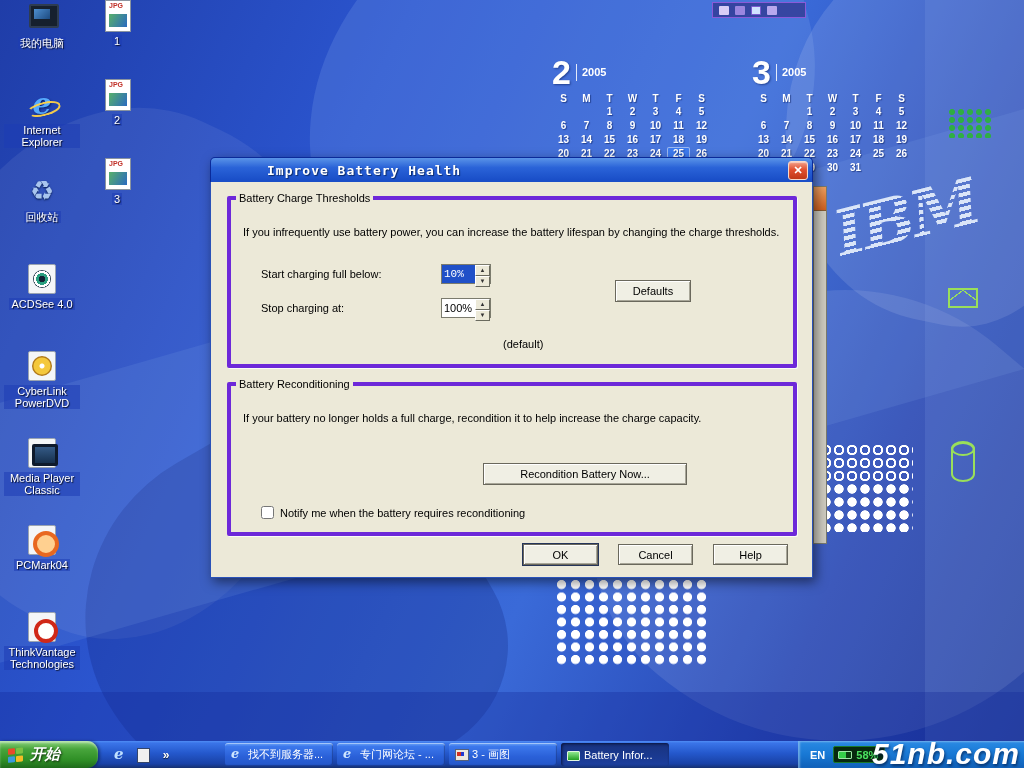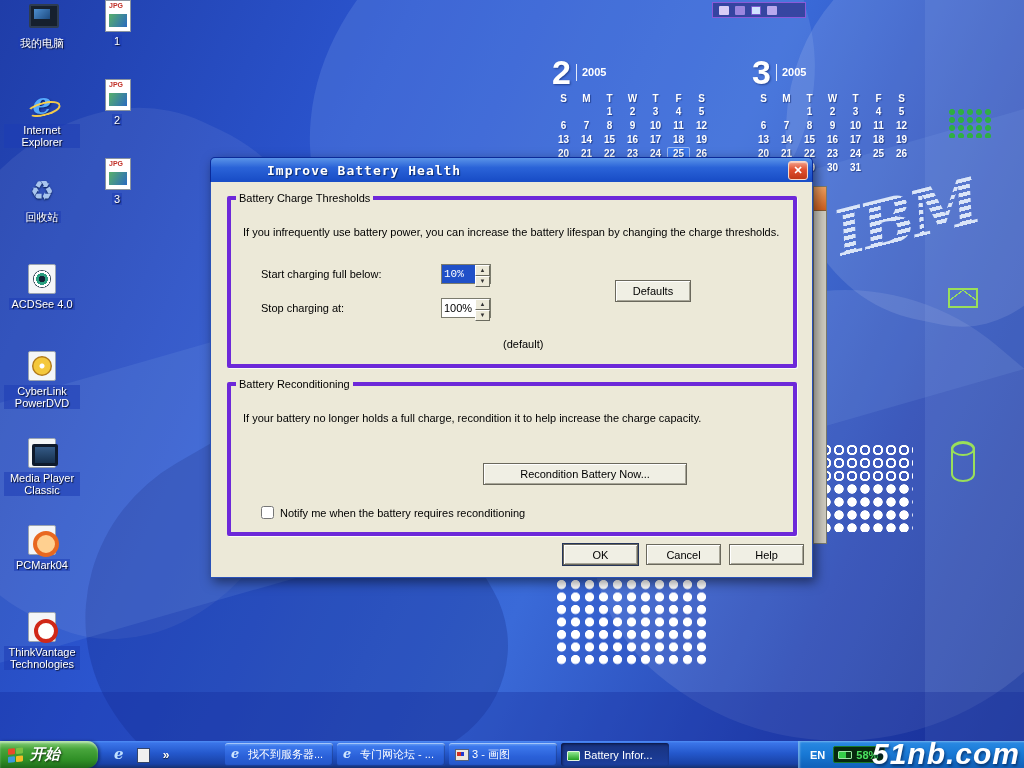--- a/index.html
+++ b/index.html
@@ -124,21 +124,21 @@
   .spin-up,.spin-down{flex:1;font-size:6px;line-height:9px;text-align:center;background:#ece9d8;
     border:1px solid #fff;border-right-color:#6a6a5e;border-bottom-color:#6a6a5e;color:#333;}
   .chkrow{position:absolute;display:flex;align-items:center;gap:6px;font-size:11px;}
   .chk1{left:30px;top:138px;}
   .chk2{left:30px;top:116px;}
   input.chk{width:13px;height:13px;margin:0;flex:none;}
   .btn{font-size:11px;font-family:"Liberation Sans",sans-serif;background:#f0efe4;border:1px solid #6a685c;
     box-shadow:inset 1px 1px 0 #fff,inset -1px -1px 0 #a8a698;color:#000;}
   .defaults-btn{position:absolute;left:384px;top:76px;width:76px;height:22px;}
   .recon-btn{position:absolute;left:252px;top:73px;width:204px;height:22px;}
-  .dlg-buttons{position:absolute;right:8px;top:362px;display:flex;gap:8px;}
+  .dlg-buttons{position:absolute;right:24px;top:362px;display:flex;gap:20px;}
   .dlg-buttons .btn{width:75px;height:21px;}
   .btn.default{box-shadow:0 0 0 1px #25355a,inset 1px 1px 0 #fff,inset -1px -1px 0 #a8a698;}
 
   
   .taskbar{position:absolute;left:0;bottom:0;width:1024px;height:27px;z-index:20;
     background:linear-gradient(180deg,#4f8df5 0%,#3a74e8 8%,#2458cc 45%,#1941a5 85%,#16306e 100%);}
   .startbtn{position:absolute;left:0;top:0;width:98px;height:27px;display:flex;align-items:center;padding-left:8px;
     background:linear-gradient(180deg,#8ed47e 0%,#48a53c 30%,#2f8f26 70%,#1e6b1a 100%);
     border-radius:0 11px 11px 0;box-shadow:inset 0 2px 2px rgba(255,255,255,.4),2px 0 3px rgba(0,0,0,.35);}
   .winflag{width:17px;height:14px;display:grid;grid-template-columns:7px 7px;gap:1px;transform:skewY(-6deg);}

